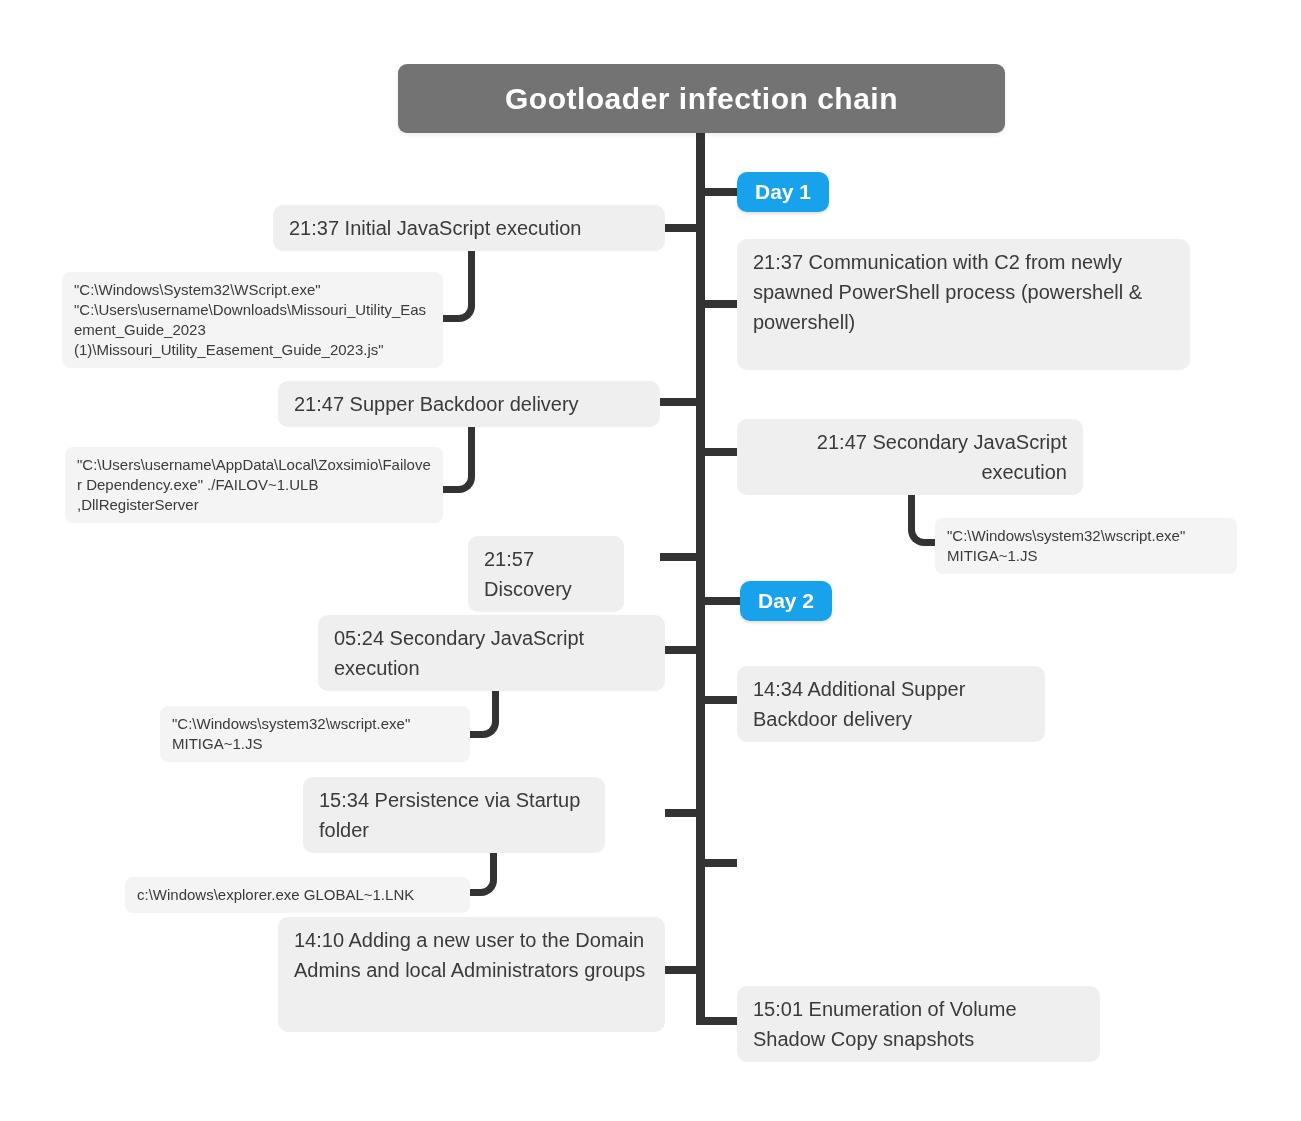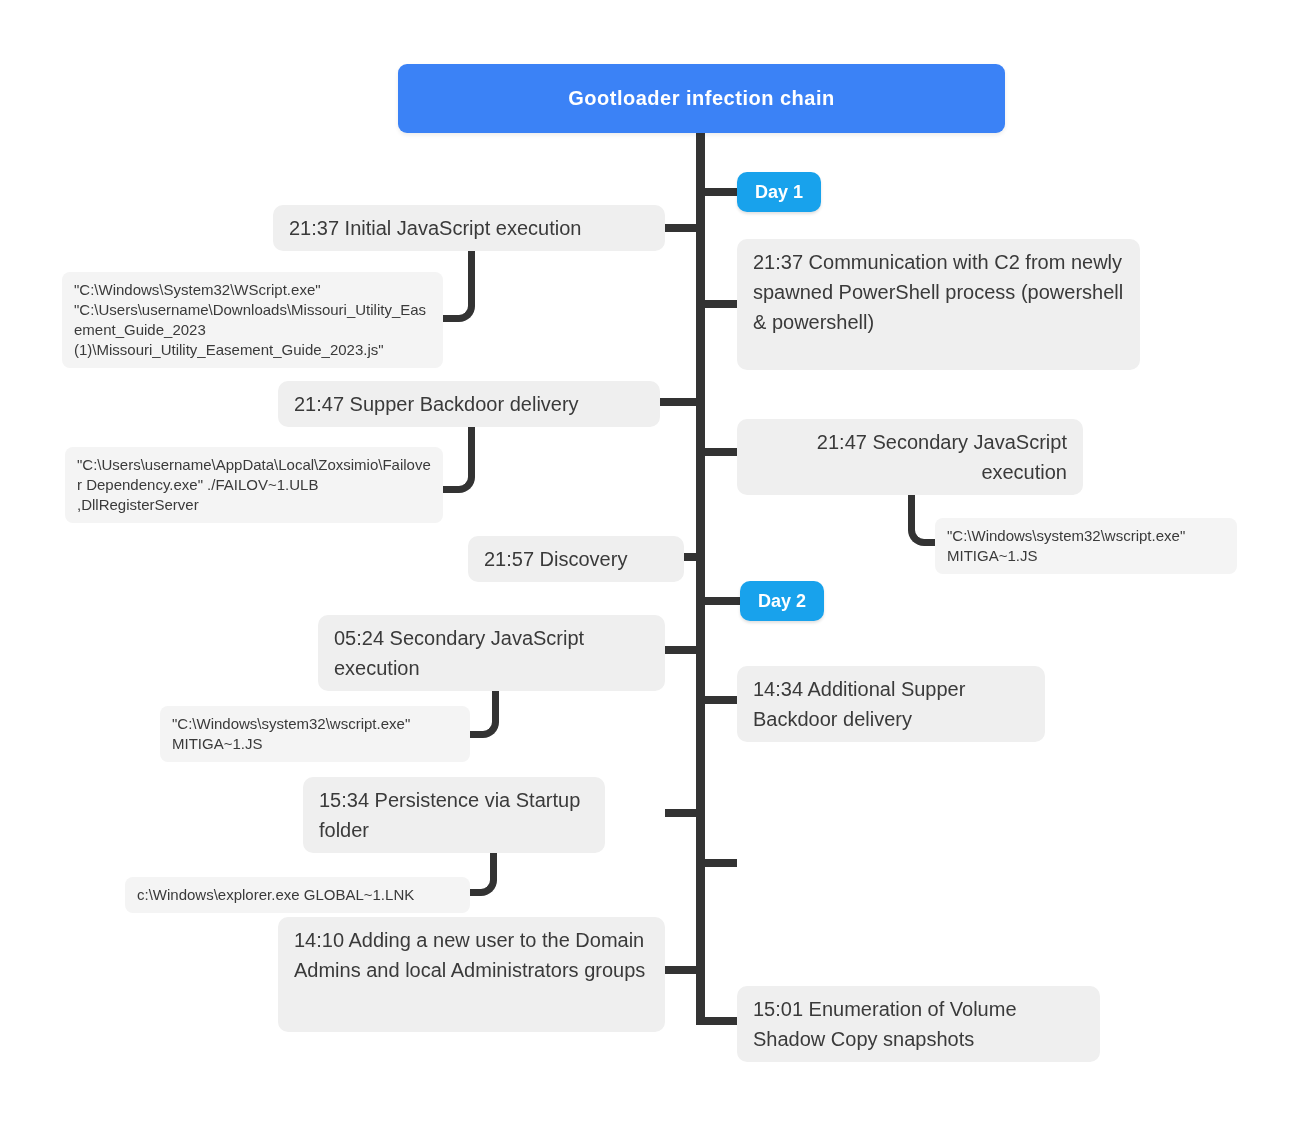--- a/index.html
+++ b/index.html
@@ -2,29 +2,29 @@
 <html><head>
 <meta charset="utf-8">
 <style>
   html,body{margin:0;padding:0;background:#ffffff;}
   #canvas{
     position:relative;width:1301px;height:1121px;background:#ffffff;
     font-family:"Liberation Sans", sans-serif;overflow:hidden;
   }
   .title-node{
     position:absolute;left:398px;top:64px;width:607px;height:69px;
-    background:#3b82f6;border-radius:9px;color:#ffffff;
-    font-size:20px;font-weight:bold;display:flex;align-items:center;justify-content:center;
+    background:#737373;border-radius:9px;color:#ffffff;
+    font-size:30px;font-weight:bold;display:flex;align-items:center;justify-content:center;
     letter-spacing:.5px;box-shadow:0 2px 4px rgba(0,0,0,.08);
   }
   .trunk{position:absolute;left:696px;top:133px;width:9px;height:892px;background:#333333;}
   .hbar{position:absolute;height:8px;background:#333333;}
   .day-badge{
     position:absolute;height:40px;background:#18a2ec;border-radius:10px;color:#ffffff;
-    font-size:18px;font-weight:bold;display:flex;align-items:center;justify-content:center;
+    font-size:21px;font-weight:bold;display:flex;align-items:center;justify-content:center;
     padding:0 18px;box-sizing:border-box;box-shadow:0 2px 3px rgba(0,0,0,.12);
   }
   .node{
     position:absolute;background:#efefef;border-radius:10px;color:#3a3a3a;
     font-size:20px;line-height:30px;padding:8px 16px;box-sizing:border-box;
   }
   .detail{
     position:absolute;background:#f4f4f4;border-radius:8px;color:#3a3a3a;
     font-size:15px;line-height:20px;padding:8px 12px;box-sizing:border-box;
     white-space:pre-wrap;overflow-wrap:break-word;
@@ -67,26 +67,26 @@
   <div class="hbar" style="left:700px;top:1017px;width:37px;"></div>
 
   <div class="elbow-l" style="left:443px;top:251px;width:25px;height:64px;"></div>
   <div class="elbow-l" style="left:443px;top:424px;width:25px;height:62px;"></div>
   <div class="elbow-r" style="left:908px;top:485px;width:27px;height:54px;"></div>
   <div class="elbow-l" style="left:470px;top:685px;width:22px;height:46px;"></div>
   <div class="elbow-l" style="left:470px;top:849px;width:20px;height:40px;"></div>
 
   <div class="node" style="left:273px;top:205px;width:392px;min-height:46px;">21:37 Initial JavaScript execution</div>
   <div class="node" style="left:278px;top:381px;width:382px;min-height:43px;">21:47 Supper Backdoor delivery</div>
-  <div class="node" style="left:468px;top:536px;width:216px;min-height:42px;">21:57 Discovery</div>
+  <div class="node" style="left:468px;top:536px;width:156px;min-height:42px;">21:57 Discovery</div>
   <div class="node" style="left:318px;top:615px;width:347px;min-height:70px;">05:24 Secondary JavaScript execution</div>
   <div class="node" style="left:303px;top:777px;width:302px;min-height:72px;">15:34 Persistence via Startup folder</div>
   <div class="node" style="left:278px;top:917px;width:387px;min-height:115px;">14:10 Adding a new user to the Domain Admins and local Administrators groups</div>
 
-  <div class="node" style="left:737px;top:239px;width:403px;min-height:131px;">21:37 Communication with C2 from newly spawned PowerShell process (powershell &amp; powershell)</div>
+  <div class="node" style="left:737px;top:239px;width:453px;min-height:131px;">21:37 Communication with C2 from newly spawned PowerShell process (powershell &amp; powershell)</div>
   <div class="node" style="left:737px;top:419px;width:346px;min-height:66px;text-align:right;">21:47 Secondary JavaScript execution</div>
   <div class="node" style="left:737px;top:666px;width:308px;min-height:68px;">14:34 Additional Supper Backdoor delivery</div>
   <div class="node" style="left:737px;top:986px;width:363px;min-height:70px;">15:01 Enumeration of Volume Shadow Copy snapshots</div>
 
   <div class="detail" style="left:62px;top:272px;width:381px;min-height:96px;">"C:\Windows\System32\WScript.exe"
 "C:\Users\username\Downloads\Missouri_Utility_Easement_Guide_2023 (1)\Missouri_Utility_Easement_Guide_2023.js"</div>
   <div class="detail" style="left:65px;top:447px;width:378px;min-height:76px;">"C:\Users\username\AppData\Local\Zoxsimio\Failover Dependency.exe" ./FAILOV~1.ULB ,DllRegisterServer</div>
   <div class="detail" style="left:935px;top:518px;width:302px;min-height:50px;">"C:\Windows\system32\wscript.exe" MITIGA~1.JS</div>
   <div class="detail" style="left:160px;top:706px;width:310px;min-height:56px;">"C:\Windows\system32\wscript.exe" MITIGA~1.JS</div>
   <div class="detail" style="left:125px;top:877px;width:345px;min-height:32px;">c:\Windows\explorer.exe GLOBAL~1.LNK</div>

